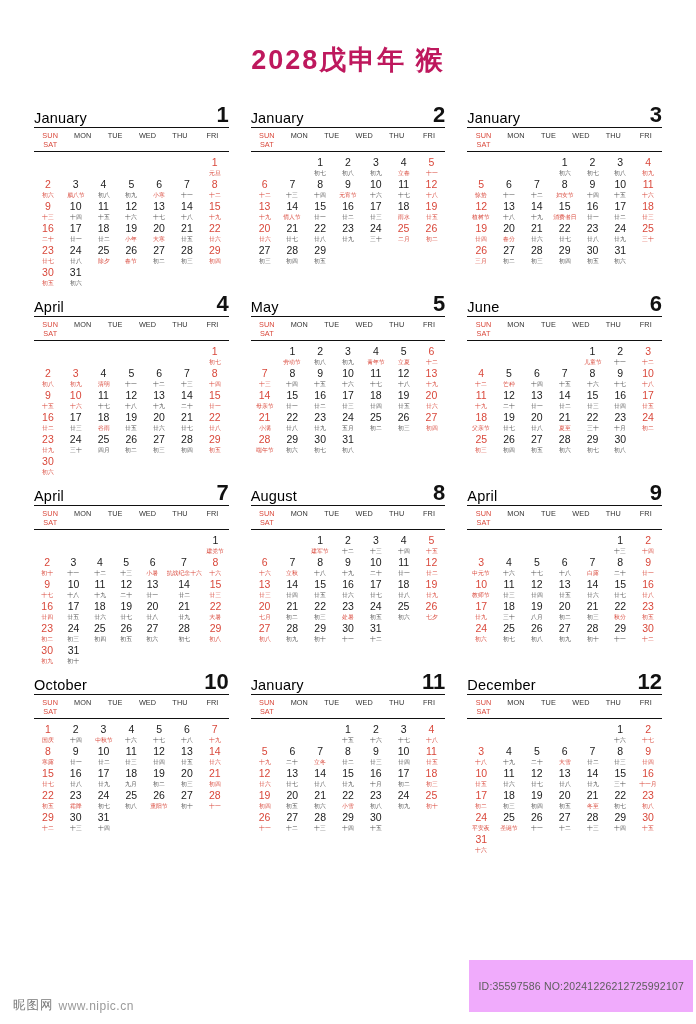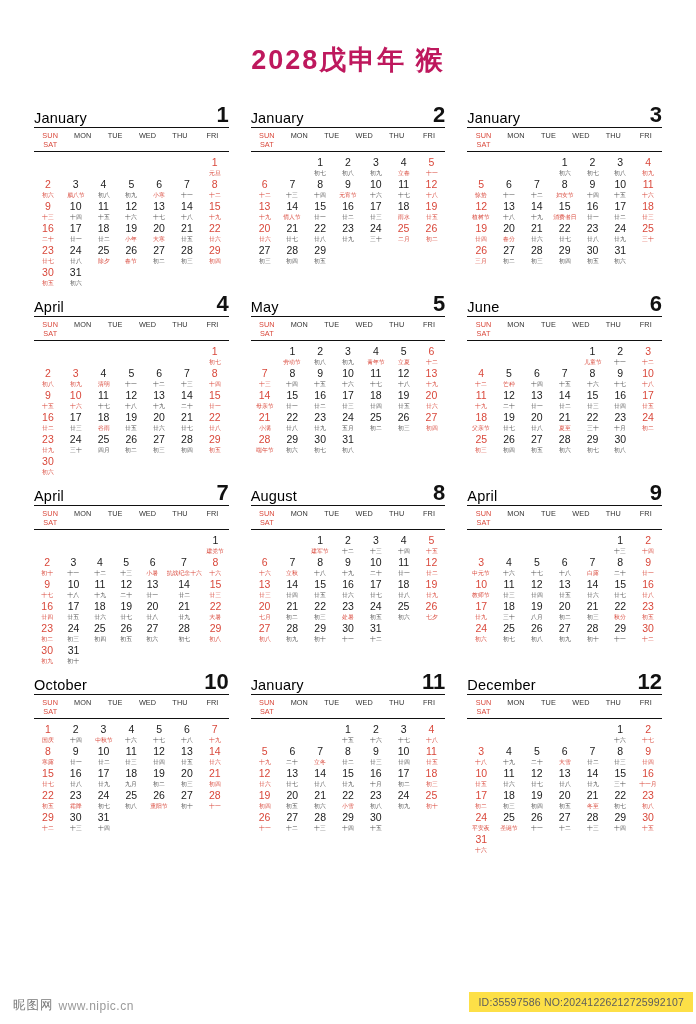--- a/index.html
+++ b/index.html
@@ -114,24 +114,24 @@
     letter-spacing:1px;
   }
   .logo-url{
     font-size:12px;
     color:#9a9a9a;
     letter-spacing:.5px;
   }
   .idbar{
     position:absolute;
     right:8px;bottom:12px;
-    background:#fde047;
+    background:#f0abfc;
     color:#5d5d5d;
     font-size:10.5px;
-    padding:4px 9px;
+    padding:20px 9px;
     letter-spacing:.2px;
     margin-top:28px;
   }
 </style>
 </head>
 <body>
 
 <div class="page">
   <div class="title">2028戊申年  猴</div>
   <div class="grid" id="months-grid">

